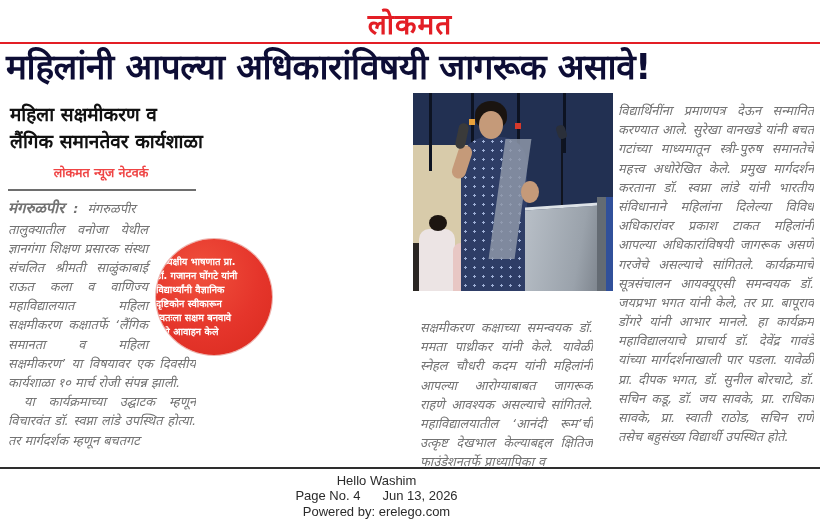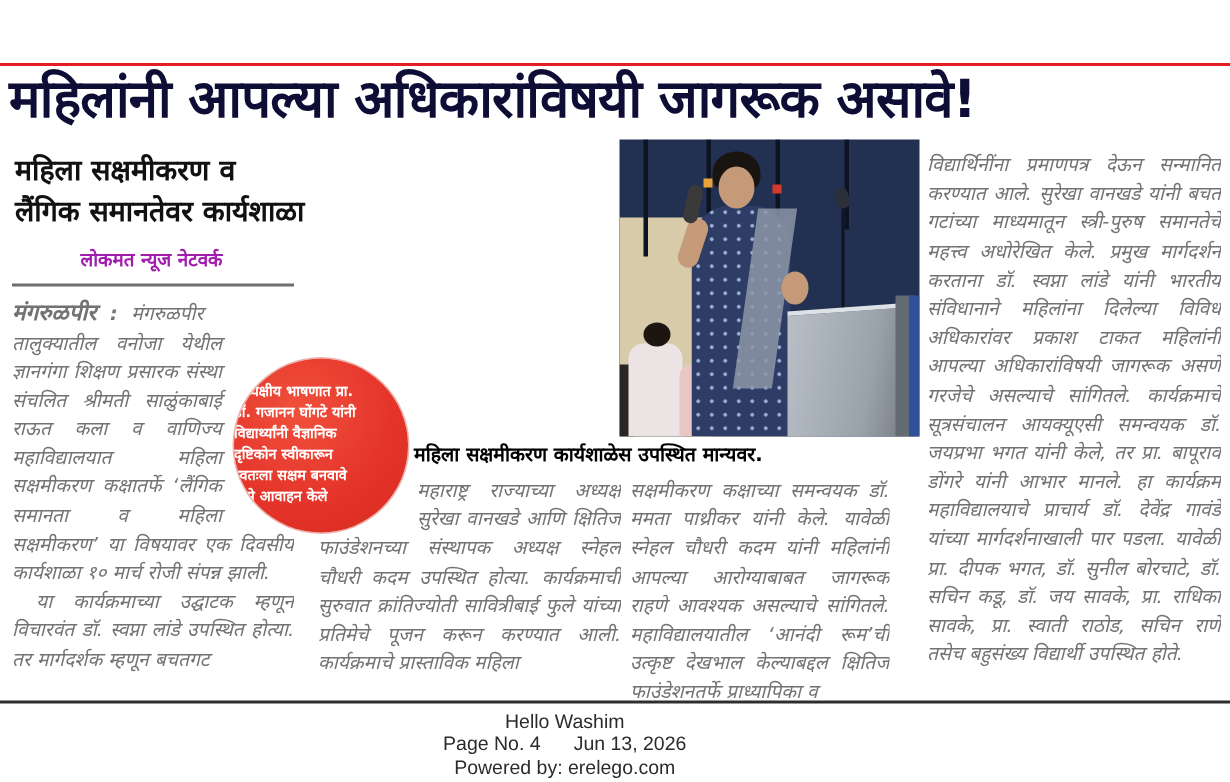--- a/index.html
+++ b/index.html
@@ -10,21 +10,21 @@
   
   .masthead{top:4px;left:0;width:820px;text-align:center;font-size:28px;font-weight:800;
             color:#e31e25;letter-spacing:1px;}
   .masthead-rule{top:42px;left:0;width:820px;height:2px;background:#e31e25;}
 
   
   .headline{top:47px;left:6px;width:810px;font-size:35px;font-weight:800;color:#0d0d35;
             white-space:nowrap;line-height:1.15;letter-spacing:-0.5px;}
   .subhead{top:101px;left:10px;width:230px;font-size:19px;font-weight:700;color:#111;
            line-height:1.42;}
-  .byline{top:164px;left:8px;width:186px;text-align:center;font-size:12.5px;font-weight:700;color:#a21caf;}
+  .byline{top:164px;left:8px;width:186px;text-align:center;font-size:12.5px;font-weight:700;color:#ef4444;}
   .byline-rule{top:189px;left:8px;width:188px;height:2px;background:#6e6e6e;}
 
   
   .bodytext{font-size:12.8px;line-height:1.5;text-align:justify;color:#737373;overflow:hidden;font-style:italic;}
   .col1{top:197px;left:8px;width:188px;height:268px;}
   .col2{top:318px;left:212px;width:202px;height:149px;}
   .col3{top:318px;left:420px;width:173px;height:149px;}
   .col4{top:101px;left:618px;width:196px;height:366px;}
   .lead{font-weight:700;font-size:15px;}
   .sep{display:inline-block;margin:0 9px;font-weight:700;}
@@ -74,20 +74,21 @@
   .bottom-rule{top:467px;left:0;width:820px;height:2px;background:#2e2e2e;}
   .footer{top:473px;left:0;width:753px;text-align:center;font-family:"Liberation Sans",sans-serif;
           font-size:13px;color:#2b2b2b;line-height:1.18;}
   .footer .gap{display:inline-block;width:22px;}
 </style>
 </head>
 <body>
 
 <div class="page">
 
+  <div class="abs masthead">लोकमत</div>
   <div class="abs masthead-rule"></div>
 
   <div class="abs headline">महिलांनी आपल्या अधिकारांविषयी जागरूक असावे!</div>
 
   <div class="abs subhead">
     <div>महिला सक्षमीकरण व</div>
     <div>लैंगिक समानतेवर कार्यशाळा</div>
   </div>
 
   <div class="abs byline">लोकमत न्यूज नेटवर्क</div>
@@ -128,25 +129,23 @@
     <div class="ph arm-mic"></div>
     <div class="ph mic"></div>
     <div class="ph gesture-hand"></div>
     <div class="ph mic-stand"></div>
     <div class="ph mic-head"></div>
     <div class="ph podium-front"></div>
     <div class="ph podium-side"></div>
     <div class="ph blue-panel"></div>
   </div>
 
-  <div class="abs caption">महिला सक्षमीकरण कार्यशाळेस उपस्थित मान्यवर.</div>
 
   <div class="abs bodytext col2">
     <span class="cutout-l"></span>
-    <span>महाराष्ट्र राज्याच्या अध्यक्ष सुरेखा वानखडे आणि क्षितिज फाउंडेशनच्या संस्थापक अध्यक्ष स्नेहल चौधरी कदम उपस्थित होत्या. कार्यक्रमाची सुरुवात क्रांतिज्योती सावित्रीबाई फुले यांच्या प्रतिमेचे पूजन करून करण्यात आली. कार्यक्रमाचे प्रास्ताविक महिला</span>
   </div>
 
   <div class="abs bodytext col3">
     <span>सक्षमीकरण कक्षाच्या समन्वयक डॉ. ममता पाथ्रीकर यांनी केले. यावेळी स्नेहल चौधरी कदम यांनी महिलांनी आपल्या आरोग्याबाबत जागरूक राहणे आवश्यक असल्याचे सांगितले. महाविद्यालयातील ‘आनंदी रूम’ची उत्कृष्ट देखभाल केल्याबद्दल क्षितिज फाउंडेशनतर्फे प्राध्यापिका व</span>
   </div>
 
   <div class="abs bodytext col4">
     <span>विद्यार्थिनींना प्रमाणपत्र देऊन सन्मानित करण्यात आले. सुरेखा वानखडे यांनी बचत गटांच्या माध्यमातून स्त्री-पुरुष समानतेचे महत्त्व अधोरेखित केले. प्रमुख मार्गदर्शन करताना डॉ. स्वप्ना लांडे यांनी भारतीय संविधानाने महिलांना दिलेल्या विविध अधिकारांवर प्रकाश टाकत महिलांनी आपल्या अधिकारांविषयी जागरूक असणे गरजेचे असल्याचे सांगितले. कार्यक्रमाचे सूत्रसंचालन आयक्यूएसी समन्वयक डॉ. जयप्रभा भगत यांनी केले, तर प्रा. बापूराव डोंगरे यांनी आभार मानले. हा कार्यक्रम महाविद्यालयाचे प्राचार्य डॉ. देवेंद्र गावंडे यांच्या मार्गदर्शनाखाली पार पडला. यावेळी प्रा. दीपक भगत, डॉ. सुनील बोरचाटे, डॉ. सचिन कडू, डॉ. जय सावके, प्रा. राधिका सावके, प्रा. स्वाती राठोड, सचिन राणे तसेच बहुसंख्य विद्यार्थी उपस्थित होते.</span>
   </div>
 

